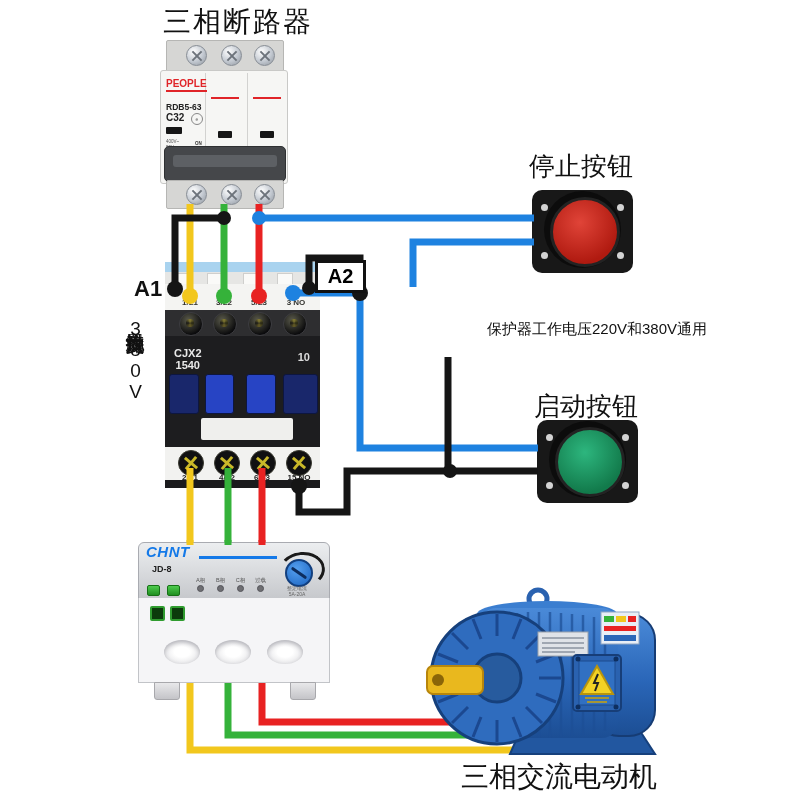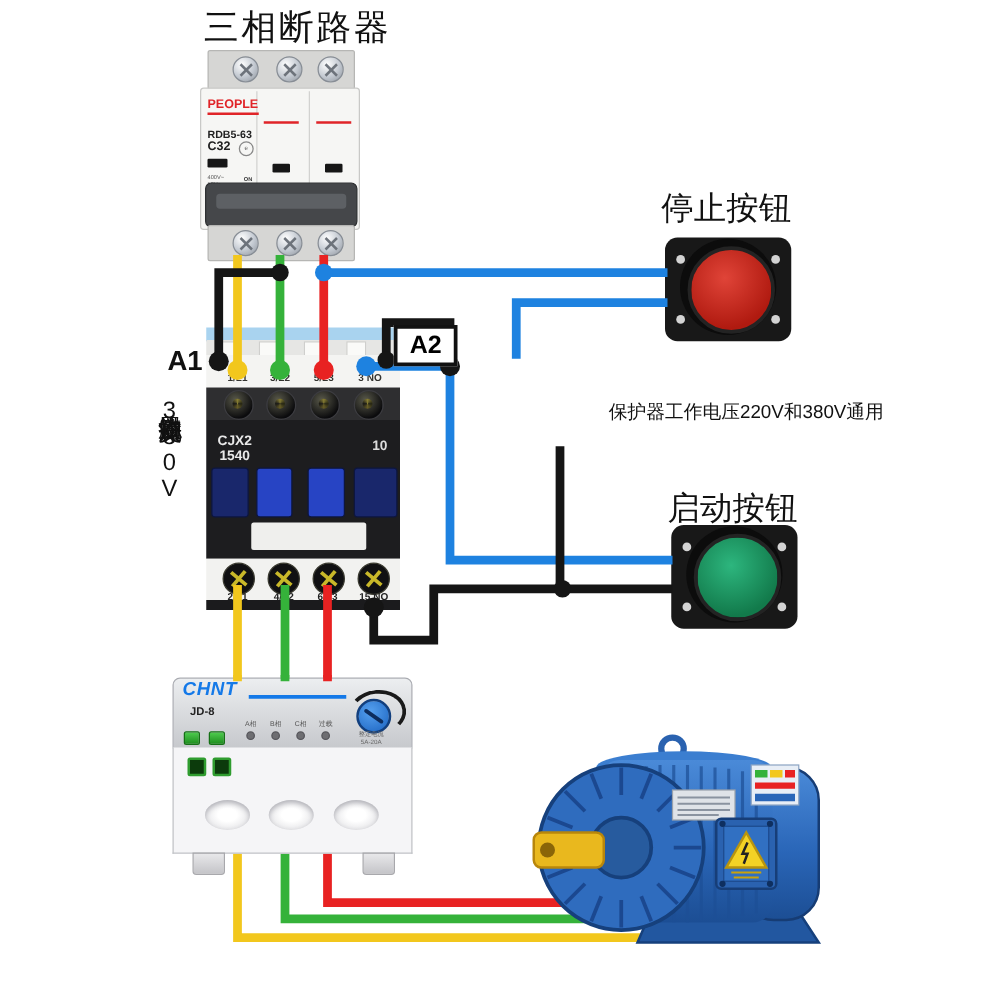--- a/index.html
+++ b/index.html
@@ -366,20 +366,21 @@
     <circle cx="293" cy="293" r="8" fill="#1e82e0"></circle>
     <circle cx="309" cy="288" r="7" fill="#151515"></circle>
     <circle cx="360" cy="293" r="8" fill="#151515"></circle>
     <circle cx="299" cy="486" r="8" fill="#151515"></circle>
     <circle cx="450" cy="471" r="7" fill="#151515"></circle>
   </svg>
 
   <div class="abs toplabel t-stop">停止按钮</div>
   <div class="abs toplabel t-breaker">三相断路器</div>
   <div class="abs toplabel t-start">启动按钮</div>
+  <div class="abs toplabel t-motor">三相交流电动机</div>
   <div class="abs toplabel t-note">保护器工作电压220V和380V通用</div>
   <div class="abs toplabel t-side">交流接触器为380V</div>
   <div class="abs toplabel a1label">A1</div>
   <div class="abs a2box">
     <span>A2</span>
   </div>
 
 </div>
 
 </body></html>

